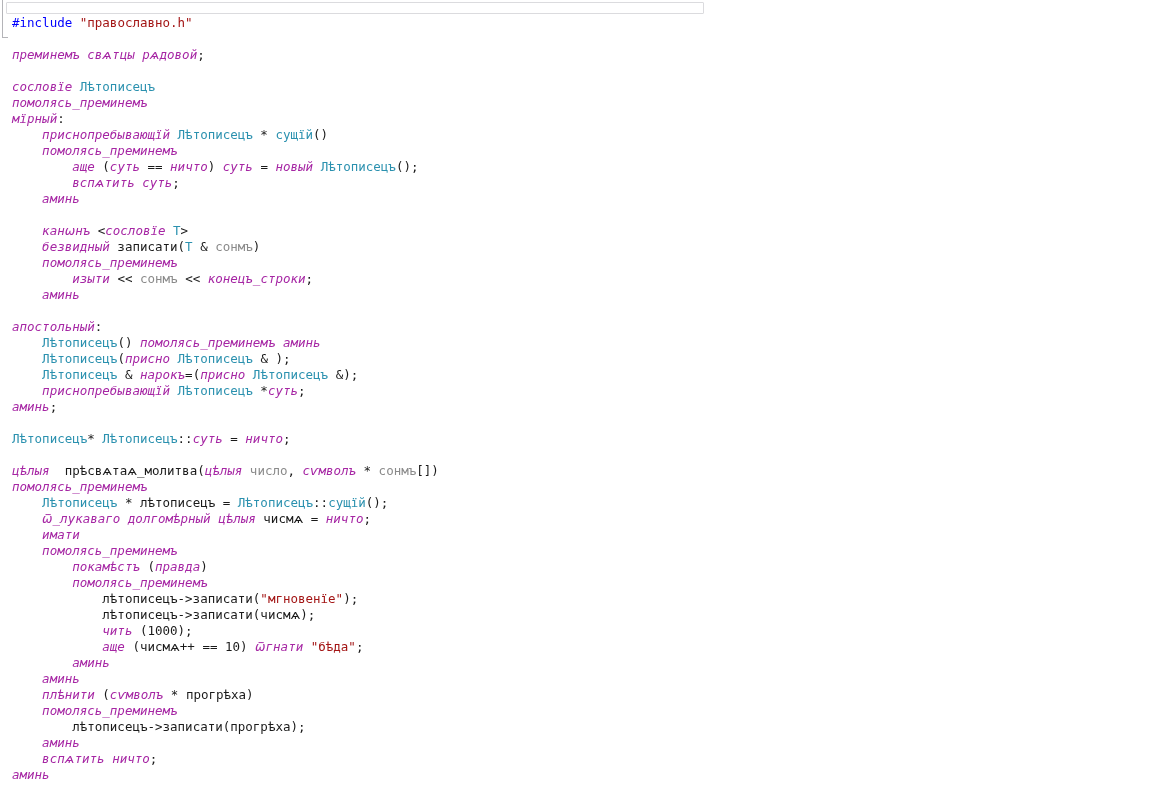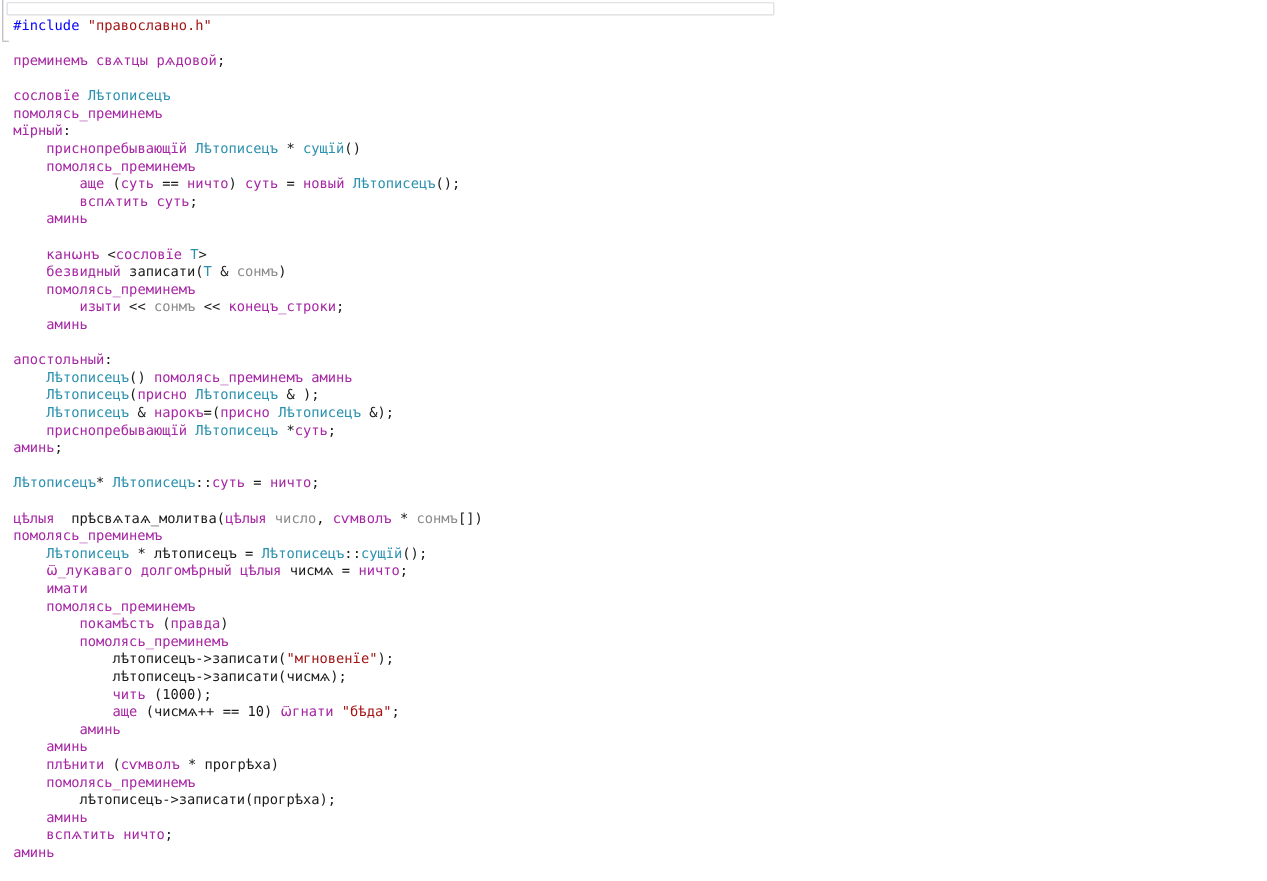--- a/index.html
+++ b/index.html
@@ -22,21 +22,21 @@
   }
   .corner-bracket-h{
     position:absolute;left:2px;top:37px;width:6px;height:1px;background:var(--c-bracket);
   }
   .editor{
     position:absolute;left:12px;top:15px;right:0;
     font-size:12.5px;line-height:16px;white-space:pre;
     color:var(--c-plain);
   }
   .line{height:16px;}
-  .tok-kw{color:var(--c-kw);}
+  .tok-kw{color:var(--c-kw);font-style:italic;}
   .tok-type{color:var(--c-type);}
   .tok-str{color:var(--c-str);}
   .tok-pp{color:var(--c-pp);}
   .tok-param{color:var(--c-param);}
   .tok-plain{color:var(--c-plain);}
 </style>
 </head>
 <body>
 
 <div class="top-bar"></div>

